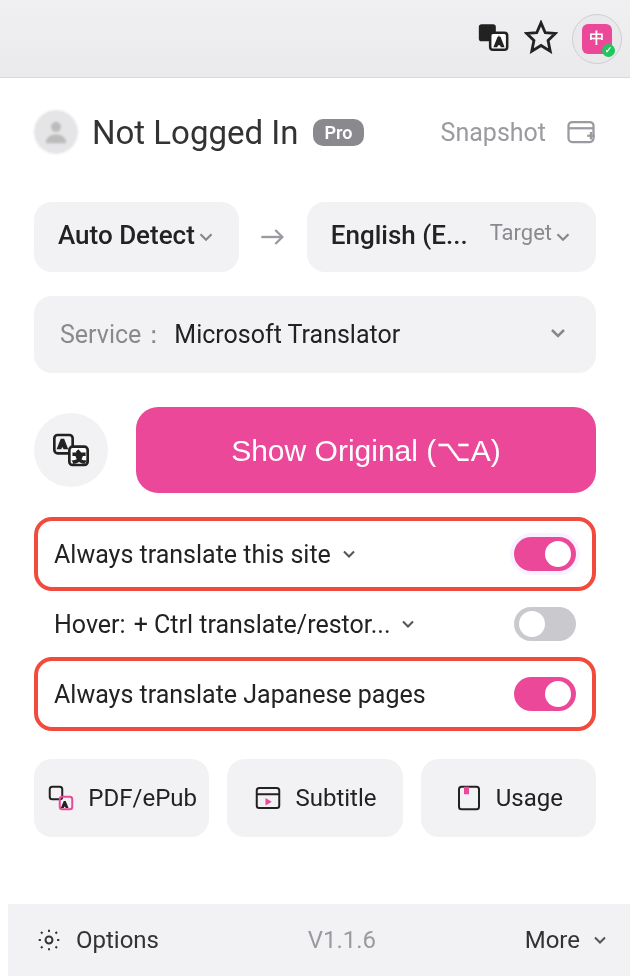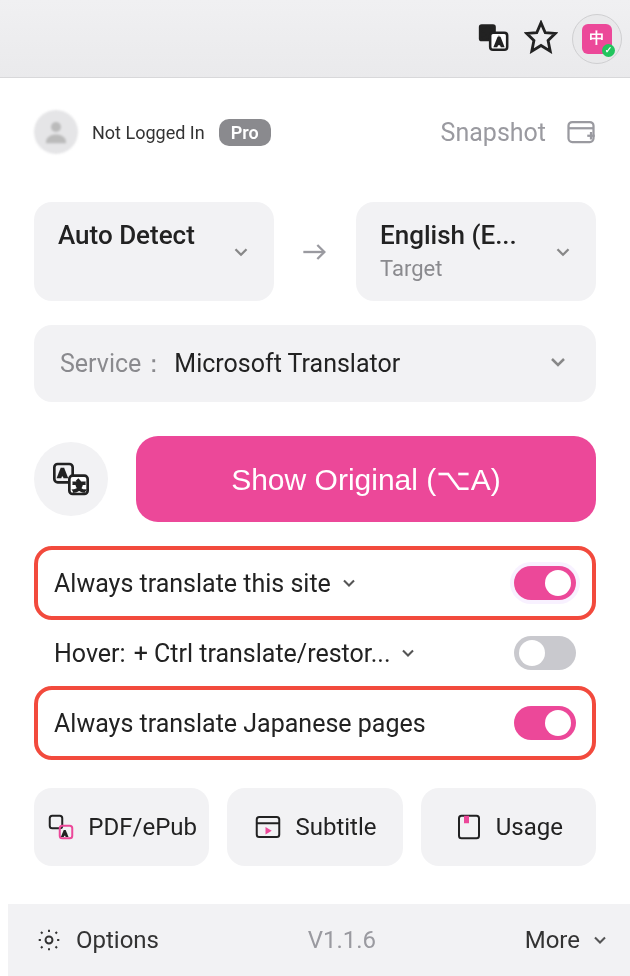--- a/index.html
+++ b/index.html
@@ -54,42 +54,42 @@
     gap: 14px;
     margin-top: 10px;
   }
   .avatar {
     width: 44px; height: 44px; border-radius: 50%;
     background: #e5e5e7;
     filter: blur(1px);
     display:flex;align-items:center;justify-content:center;
     color:#888;font-size:16px;
   }
-  .not-logged { font-size: 18px; color: #333; }
+  .not-logged { font-size: 33px; color: #333; }
   .pro-badge {
     background: #8a8a8e; color: #fff; font-size: 18px; font-weight:600;
     padding: 3px 12px; border-radius: 10px;
   }
   .header-row .flex { flex:1; }
   .snapshot {
     display:flex; align-items:center; gap:20px;
     color:#9a9aa0; font-size:25px;
   }
 
   
   .lang-row {
     display:flex; align-items:stretch; gap:18px;
     margin-top: 48px;
   }
   .lang-box {
     flex:1; background:#f2f2f4; border-radius:18px;
     padding:18px 22px 20px 24px;
     display:flex; align-items:flex-start; justify-content:space-between;
   }
-  .lang-box .col { display:flex; flex-direction:column; gap:6px; }
+  .lang-box .col { display:flex; flex-direction:row; gap:22px; }
   .lang-title { font-size:26px; color:#222; font-weight:500; white-space:nowrap; overflow:hidden; text-overflow:ellipsis; max-width: 170px;}
   .lang-sub { font-size:22px; color:#8a8a8e; }
   .chev { color:#888; align-self:center; margin-top:6px; }
   .arrow-between{
     width:46px;display:flex;align-items:center;justify-content:center;
     color:#9a9aa0;font-size:26px;
   }
 
   
   .service-row{

